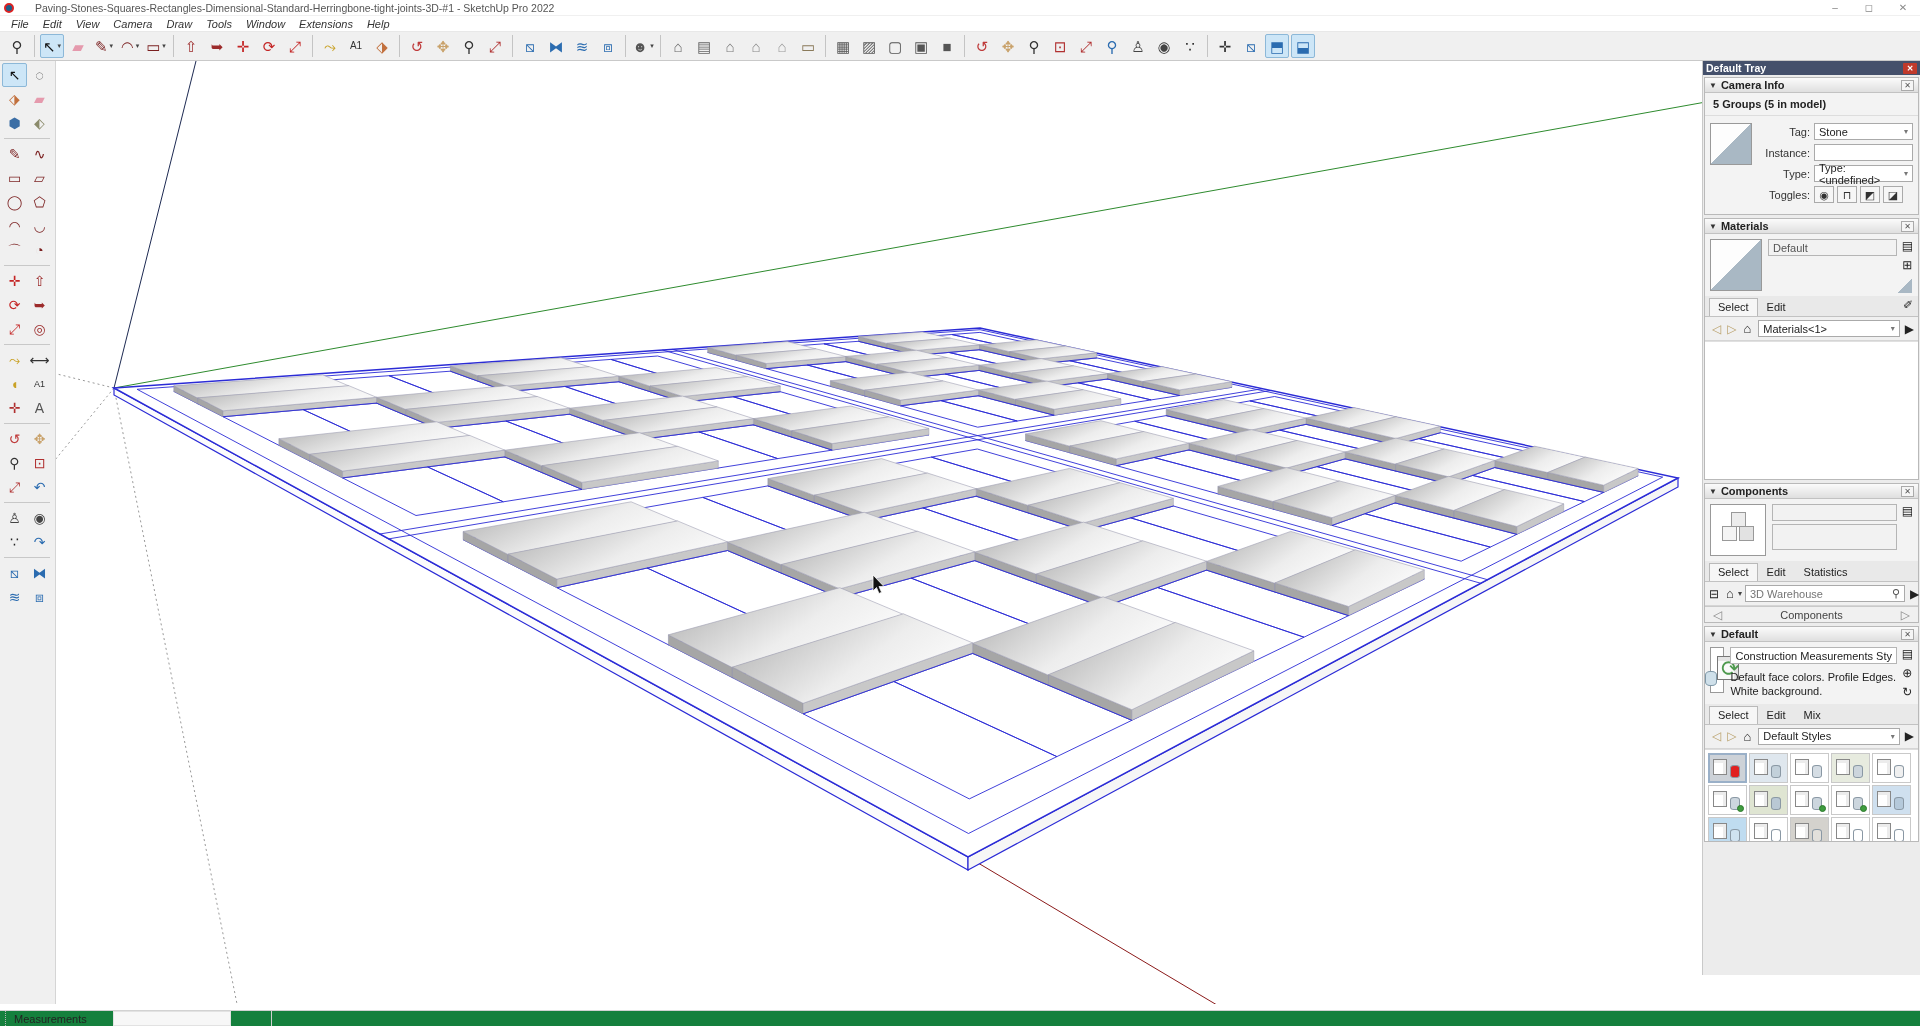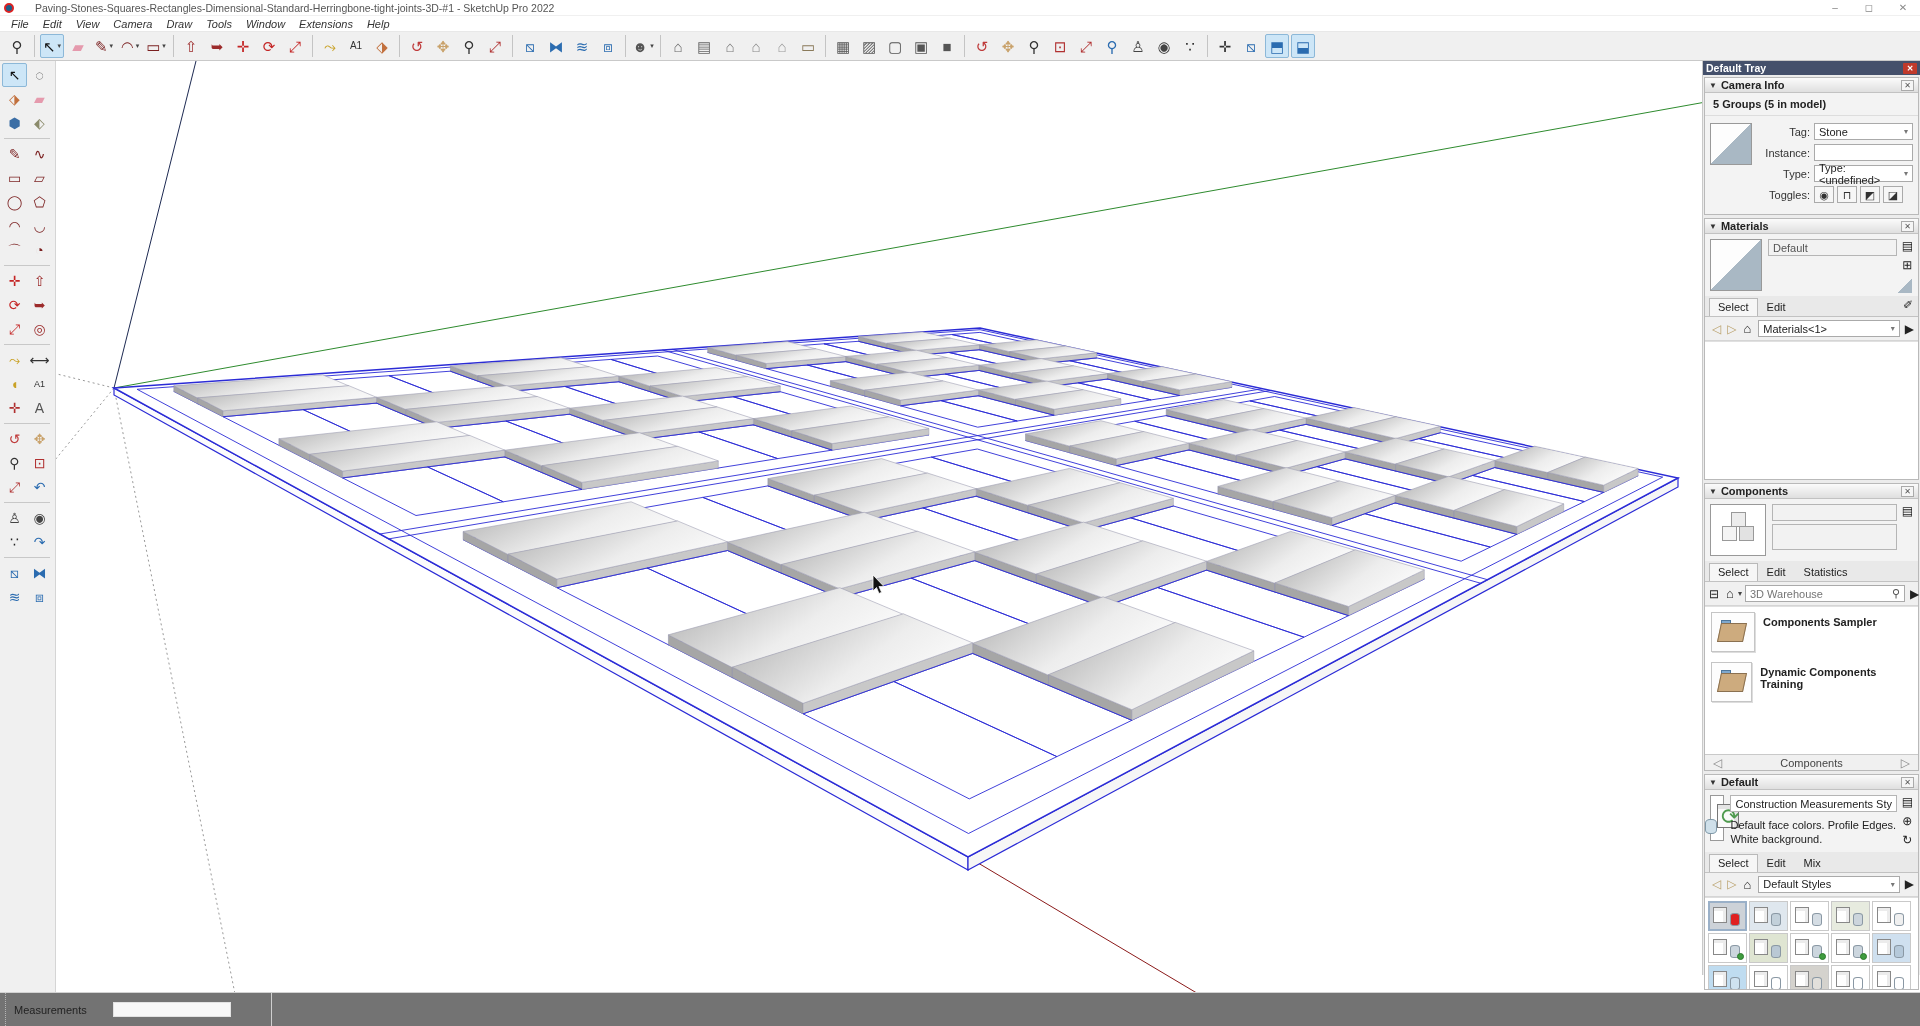--- a/index.html
+++ b/index.html
@@ -86,21 +86,21 @@
   .style-bigthumb .cyl { position:absolute; right:6px; bottom:6px; width:12px; height:15px; border-radius:5px/4px; background:#cfe0ea; border:1px solid #7f98a8; }
   .style-desc { color:#222; margin-right:16px; margin-top:7px; line-height:1.25; }
   .styles-grid { background:#fff; padding:2px; display:flex; flex-wrap:wrap; height:92px; overflow:hidden; border-top:1px solid #ddd; }
   .sthumb { width:39px; height:30px; border:1px solid #c9c9c9; margin:1px; position:relative; overflow:hidden; }
   .sthumb.selected { outline:2px solid #9ab0c8; outline-offset:-2px; }
   .sthumb .mc { position:absolute; left:4px; top:5px; width:14px; height:16px; background:#fff; border:1px solid #888; box-shadow:inset -3px 3px 0 #ececec; }
   .sthumb .my { position:absolute; right:6px; bottom:4px; width:10px; height:13px; border-radius:4px/3px; border:1px solid #8a98a4; }
   .sthumb .bdg { position:absolute; right:2px; bottom:2px; width:7px; height:7px; border-radius:50%; background:#3f9c3f; border:1px solid #2c7a2c; }
 
   
-  .statusbar { position:absolute; left:0; bottom:0; width:1920px; height:34px; background:#737373; border-top:1px solid #d2d2d2; display:flex; align-items:center; }
+  .statusbar { position:absolute; left:0; bottom:0; width:1920px; height:16px; background:#15803d; border-top:1px solid #d2d2d2; display:flex; align-items:center; }
   .grip { width:6px; height:100%; border-right:1px dotted #b5b5b5; margin-right:8px; }
   .sb-label { color:#222; margin-right:26px; }
   .sb-value { width:118px; height:15px; background:#f7f7f7; border:1px solid #e2e2e2; }
   .sb-div { width:1px; height:100%; background:#cfcfcf; margin-left:40px; }
 </style>
 </head>
 <body>
 
 <div class="titlebar">
   <div class="app-logo"></div>
@@ -879,36 +879,20 @@
     <div class="navrow">
       <span style="font-size:12px;margin-right:3px;">⊟</span>
       <span class="nav-home">⌂</span>
       <span class="ch" style="color:#444;font-size:8px;">▾</span>
       <div class="nav-dd">
         <input style="border: none; outline: none; flex: 1 1 0%; font-size: 11px; color: rgb(153, 153, 153); background: transparent;" placeholder="3D Warehouse">
         <span style="color:#555;">⚲</span>
       </div>
       <span class="nav-detail">▶</span>
     </div>
-    <div class="list-area" style="height:148px;" id="comp-list">
-        <div class="comp-item">
-          <div class="folder-thumb">
-            <div class="f2"></div>
-            <div class="f1"></div>
-          </div>
-          <div class="lbl">Components Sampler</div>
-        </div>
-        <div class="comp-item">
-          <div class="folder-thumb">
-            <div class="f2"></div>
-            <div class="f1"></div>
-          </div>
-          <div class="lbl">Dynamic Components Training</div>
-        </div>
-      </div>
     <div class="sec-footer">
       <span class="nav-arrow" style="color:#888">◁</span>
       <span class="mid">Components</span>
       <span class="nav-arrow" style="color:#888">▷</span>
     </div>
   </div>
 
   <div class="section">
     <div class="sec-head">
       <span class="tri">▼</span>

